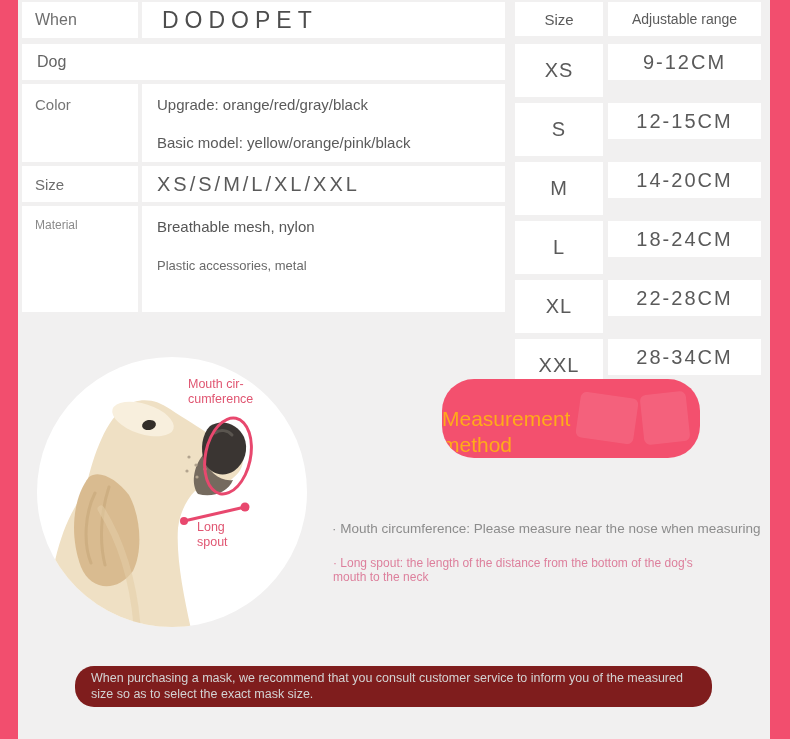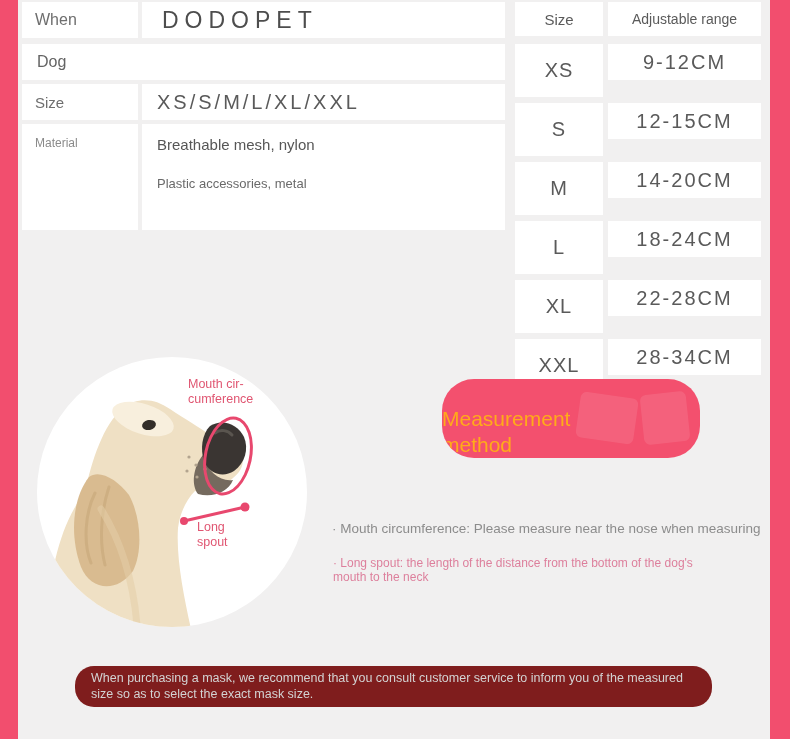--- a/index.html
+++ b/index.html
@@ -85,20 +85,27 @@
   <div class="side-bar right"></div>
 
   <div class="spec-table">
     <div class="srow row-brand">
       <div class="cell lbl lbl-brand">When</div>
       <div class="cell val val-brand">DODOPET</div>
     </div>
     <div class="srow row-applicable">
       <div class="cell val val-applicable">Dog</div>
     </div>
+    <div class="srow row-color">
+      <div class="cell lbl top lbl-color">Color</div>
+      <div class="cell val top val-color">
+        <div class="line1">Upgrade: orange/red/gray/black</div>
+        <div class="line2">Basic model: yellow/orange/pink/black</div>
+      </div>
+    </div>
     <div class="srow row-size">
       <div class="cell lbl lbl-size">Size</div>
       <div class="cell val val-size">XS/S/M/L/XL/XXL</div>
     </div>
     <div class="srow row-material">
       <div class="cell lbl top lbl-material">Material</div>
       <div class="cell val top val-material">
         <div class="line1">Breathable mesh, nylon</div>
         <div class="line2">Plastic accessories, metal</div>
       </div>

